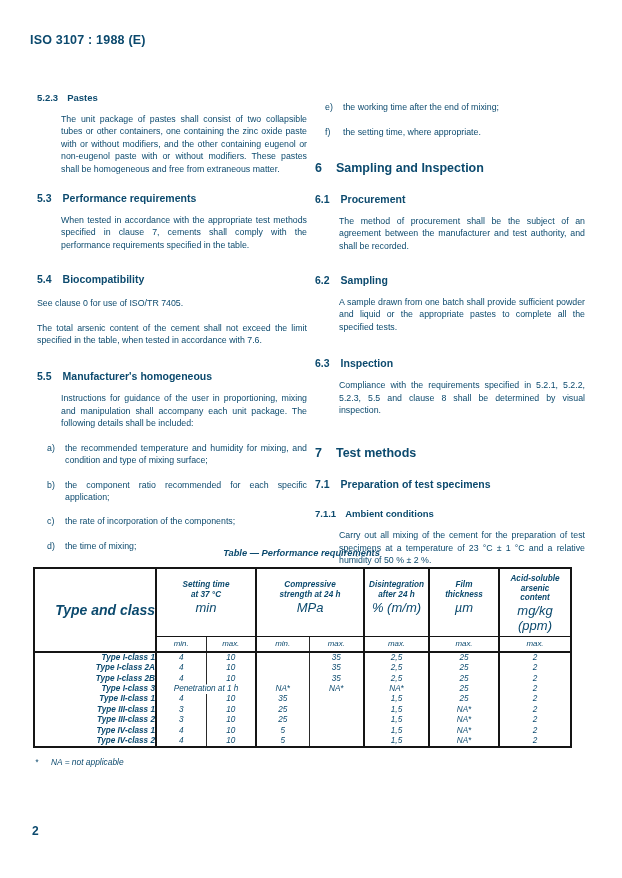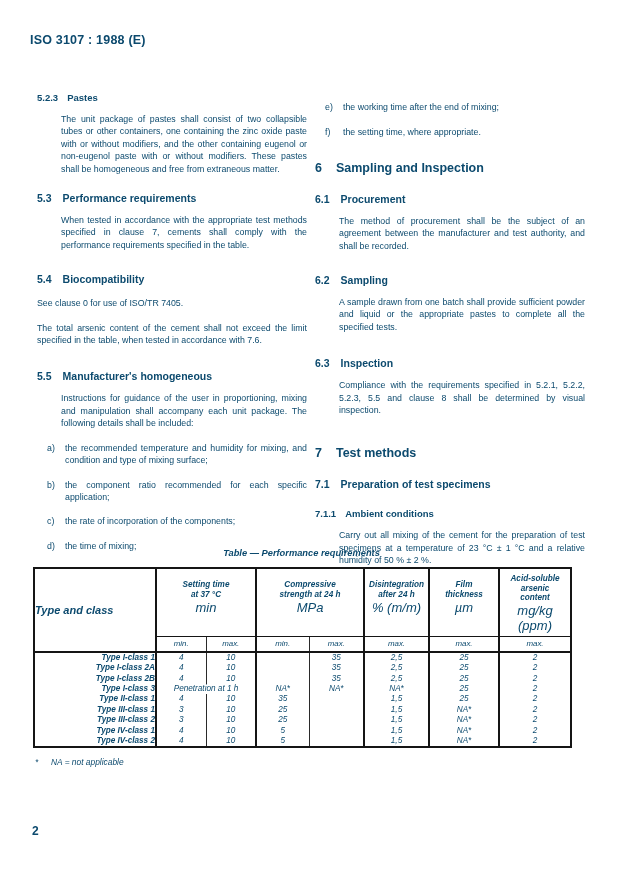--- a/index.html
+++ b/index.html
@@ -30,21 +30,21 @@
   .li-text { text-align:justify; }
 
   .mt4{margin-top:4px;} .mt10{margin-top:10px;margin-left:24px;} .mt12{margin-top:12px;}
   .mt13{margin-top:13px;} .mt17{margin-top:17px;} .mt18{margin-top:18px;}
   .mt22{margin-top:22px;} .mt24{margin-top:24px;} .mt30{margin-top:30px;}
 
   .table-block { position:absolute; top:548px; left:33px; width:537px;font-style:italic; }
   .table-title { text-align:center; font-weight:bold; font-size:9.3px; margin-bottom:9px; }
   table.perf { border-collapse:collapse; table-layout:fixed; width:537px; border:2px solid #151515; }
   table.perf th, table.perf td { padding:0; }
-  th.type-cell { font-weight:bold; font-size:11px; text-align:left; vertical-align:middle; }
+  th.type-cell { font-weight:bold; font-size:14px; text-align:right; vertical-align:middle; }
   th.group-cell { vertical-align:top; text-align:center; font-weight:normal; }
   .gwrap { display:flex; flex-direction:column; justify-content:center; min-height:55px; }
   .gname { font-weight:bold; font-size:8.2px; line-height:9.6px; white-space:pre-line; padding-top:5px; }
   .gunit { font-size:13px; padding-bottom:3px; }
   th.subcol { height:14px; font-weight:normal; font-size:7.9px; text-align:center;
               border-top:1px solid #151515; }
   .gb { border-left:2px solid #151515; }
   .sb { border-left:1px solid #2a2a2a; }
   table.perf tbody tr:first-child td { border-top:2px solid #151515; }
   table.perf td { font-size:8.2px; height:10.4px; line-height:10.4px;

